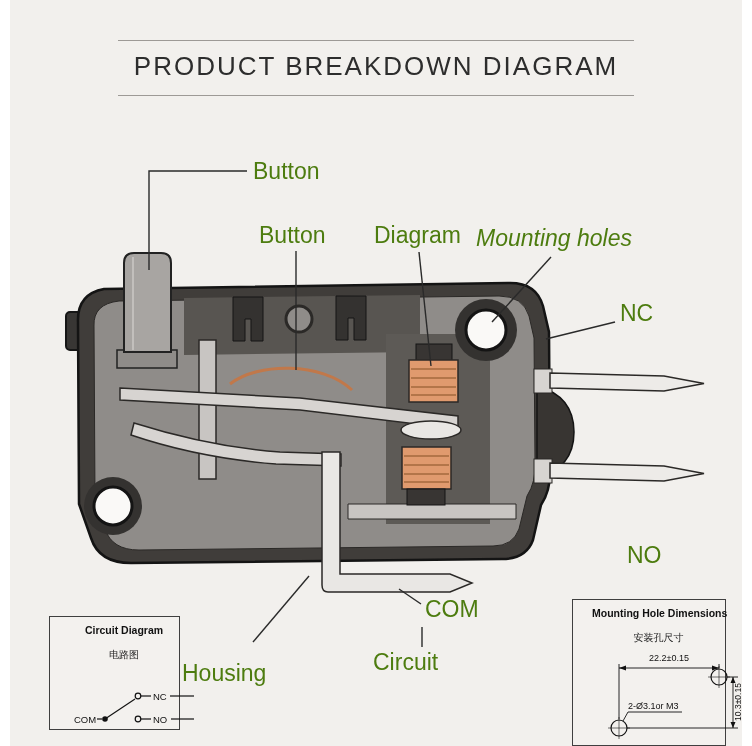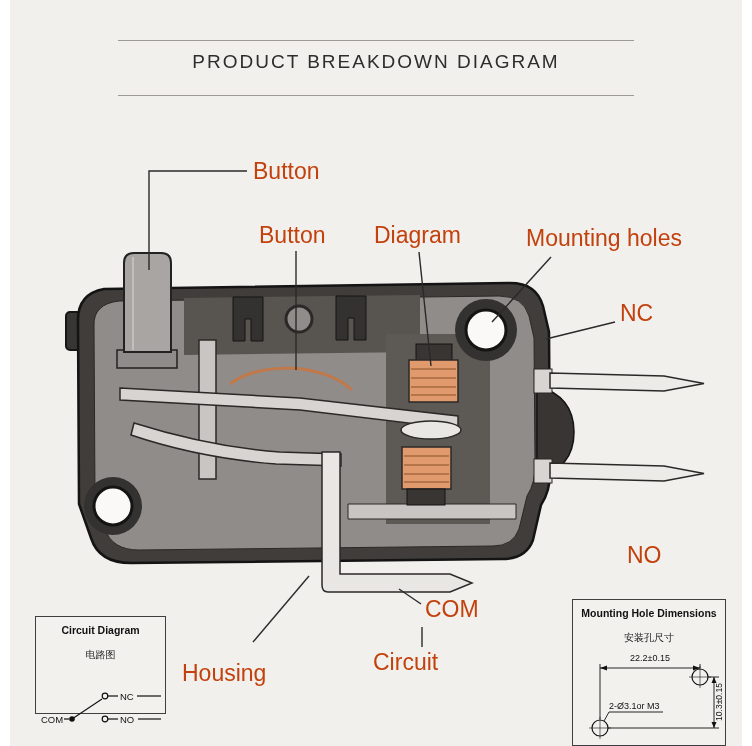--- a/index.html
+++ b/index.html
@@ -5,25 +5,25 @@
   html,body{margin:0;padding:0;}
   body{
     width:752px;height:746px;position:relative;overflow:hidden;
     background:#ffffff;
     font-family:"Liberation Sans", sans-serif;
   }
   .panel{position:absolute;left:10px;top:0;width:732px;height:746px;background:#f2f0ed;}
   .rule{position:absolute;height:1px;background:#9d9a96;}
   .page-title{
     position:absolute;left:76px;top:51px;width:600px;text-align:center;
-    font-size:19px;letter-spacing:2px;color:#2d2d2d;white-space:nowrap;
+    font-size:26px;letter-spacing:2px;color:#2d2d2d;white-space:nowrap;
   }
-  .label{position:absolute;font-size:23px;color:#c2410c;white-space:nowrap;}
+  .label{position:absolute;font-size:23px;color:#4d7c0f;white-space:nowrap;}
   .info-box{
-    position:absolute;border:1px solid #3f3f3f;background:#f3f1ee;box-sizing:border-box;
+    position:absolute;border:1px solid #3f3f3f;background:#f3f1ee;box-sizing:border-box;padding-left:19px;
   }
   .box-title{font-weight:bold;font-size:10.5px;text-align:center;margin-top:7px;color:#111;white-space:nowrap;}
   .box-sub{font-size:10px;text-align:center;margin-top:12px;color:#222;}
   svg{display:block;}
   .schematic{margin:4px auto 0 auto;}
 </style>
 </head>
 <body>
 
 <div class="panel"></div>
@@ -104,28 +104,28 @@
     <line x1="615" y1="322" x2="546" y2="339"></line>
     <line x1="421" y1="604" x2="399" y2="589"></line>
     <line x1="253" y1="642" x2="309" y2="576"></line>
     <line x1="422" y1="647" x2="422" y2="627"></line>
   </g>
 </svg>
 
 <div class="label" style="left:253px;top:158px;">Button</div>
 <div class="label" style="left:259px;top:222px;">Button</div>
 <div class="label" style="left:374px;top:222px;">Diagram</div>
-<div class="label" style="left:526px;top:225px;">Mounting holes</div>
+<div class="label" style="left:476px;top:225px;font-style:italic;">Mounting holes</div>
 <div class="label" style="left:620px;top:300px;">NC</div>
 <div class="label" style="left:627px;top:542px;">NO</div>
 <div class="label" style="left:425px;top:596px;">COM</div>
 <div class="label" style="left:182px;top:660px;">Housing</div>
 <div class="label" style="left:373px;top:649px;">Circuit</div>
 
-<div class="info-box" style="left:35px;top:616px;width:131px;height:98px;">
+<div class="info-box" style="left:49px;top:616px;width:131px;height:114px;">
   <div class="box-title">Circuit Diagram</div>
   <div class="box-sub">电路图</div>
   <svg class="schematic" width="129" height="64" viewBox="0 0 129 64">
     <g stroke="#111111" stroke-width="1.2" fill="none">
       <line x1="28" y1="53" x2="33" y2="53"></line>
       <line x1="36" y1="53" x2="66" y2="33"></line>
       <circle cx="69" cy="30" r="2.8"></circle>
       <line x1="72" y1="30" x2="82" y2="30"></line>
       <line x1="101" y1="30" x2="125" y2="30"></line>
       <circle cx="69" cy="53" r="2.8"></circle>

